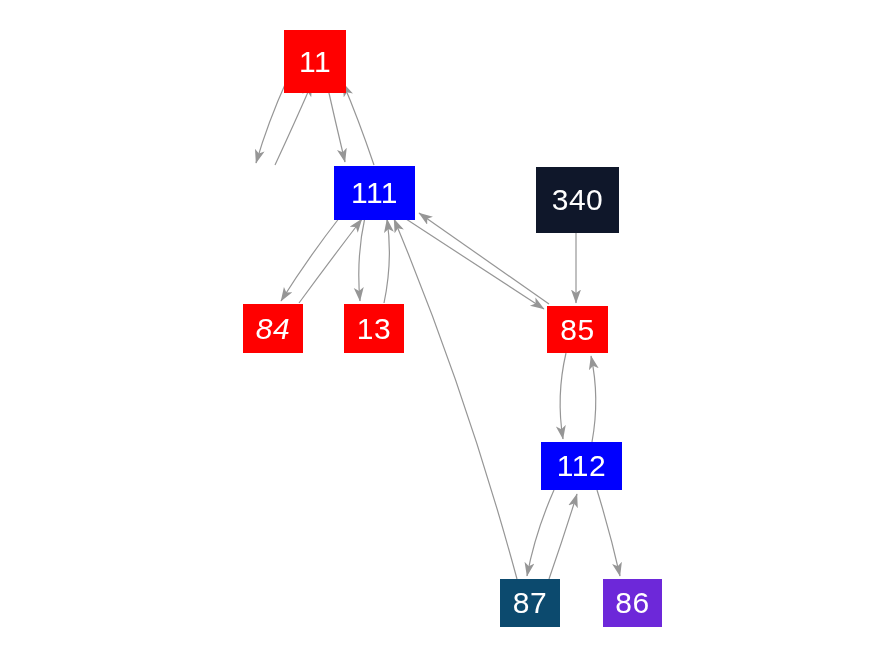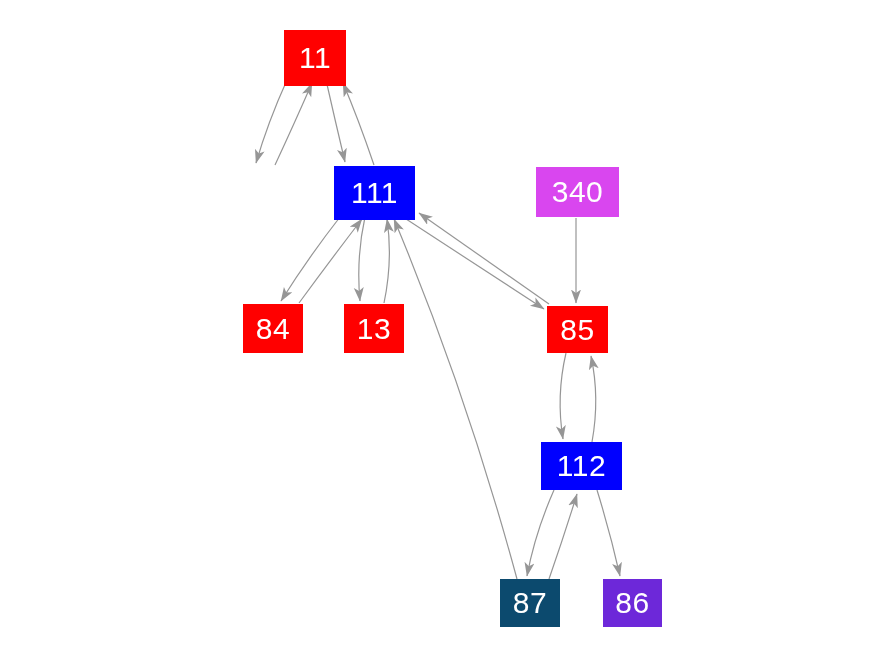--- a/index.html
+++ b/index.html
@@ -67,30 +67,30 @@
       <path d="M549,304 L419,213" fill="none" stroke="#969696" stroke-width="1.2" marker-end="url(#arrowhead)"></path>
       <path d="M576,218 L576,303" fill="none" stroke="#969696" stroke-width="1.2" marker-end="url(#arrowhead)"></path>
       <path d="M566,353 Q556,396 563,439" fill="none" stroke="#969696" stroke-width="1.2" marker-end="url(#arrowhead)"></path>
       <path d="M592,442 Q600,398 591,356" fill="none" stroke="#969696" stroke-width="1.2" marker-end="url(#arrowhead)"></path>
       <path d="M554,490 Q535,533 527,576" fill="none" stroke="#969696" stroke-width="1.2" marker-end="url(#arrowhead)"></path>
       <path d="M549,579 Q564,536 577,494" fill="none" stroke="#969696" stroke-width="1.2" marker-end="url(#arrowhead)"></path>
       <path d="M597,490 Q610,532 620,576" fill="none" stroke="#969696" stroke-width="1.2" marker-end="url(#arrowhead)"></path>
       <path d="M517,579 Q466,391 394,219" fill="none" stroke="#969696" stroke-width="1.2" marker-end="url(#arrowhead)"></path>
     </svg>
   <div id="node-layer" class="node-layer">
-      <div class="graph-node" style="left: 284px; top: 30px; width: 62px; height: 56px; background: rgb(255, 0, 0);">
+      <div class="graph-node" style="left: 284px; top: 30px; width: 62px; height: 63px; background: rgb(255, 0, 0);">
         <span class="node-label" style="color: rgb(255, 255, 255);">11</span>
       </div>
       <div class="graph-node" style="left: 334px; top: 166px; width: 81px; height: 54px; background: rgb(0, 0, 255);">
         <span class="node-label" style="color: rgb(255, 255, 255);">111</span>
       </div>
-      <div class="graph-node" style="left: 536px; top: 167px; width: 83px; height: 50px; background: #d946ef;">
+      <div class="graph-node" style="left: 536px; top: 167px; width: 83px; height: 66px; background: #0f172a;">
         <span class="node-label" style="color: rgb(255, 255, 255);">340</span>
       </div>
-      <div class="graph-node" style="left: 243px; top: 304px; width: 60px; height: 49px; background: rgb(255, 0, 0);">
+      <div class="graph-node" style="left: 243px; top: 304px; width: 60px; height: 49px; background: rgb(255, 0, 0); font-style: italic;">
         <span class="node-label" style="color: rgb(255, 255, 255);">84</span>
       </div>
       <div class="graph-node" style="left: 344px; top: 304px; width: 60px; height: 49px; background: rgb(255, 0, 0);">
         <span class="node-label" style="color: rgb(255, 255, 255);">13</span>
       </div>
       <div class="graph-node" style="left: 547px; top: 306px; width: 61px; height: 47px; background: rgb(255, 0, 0);">
         <span class="node-label" style="color: rgb(255, 255, 255);">85</span>
       </div>
       <div class="graph-node" style="left: 541px; top: 442px; width: 81px; height: 48px; background: rgb(0, 0, 255);">
         <span class="node-label" style="color: rgb(255, 255, 255);">112</span>

